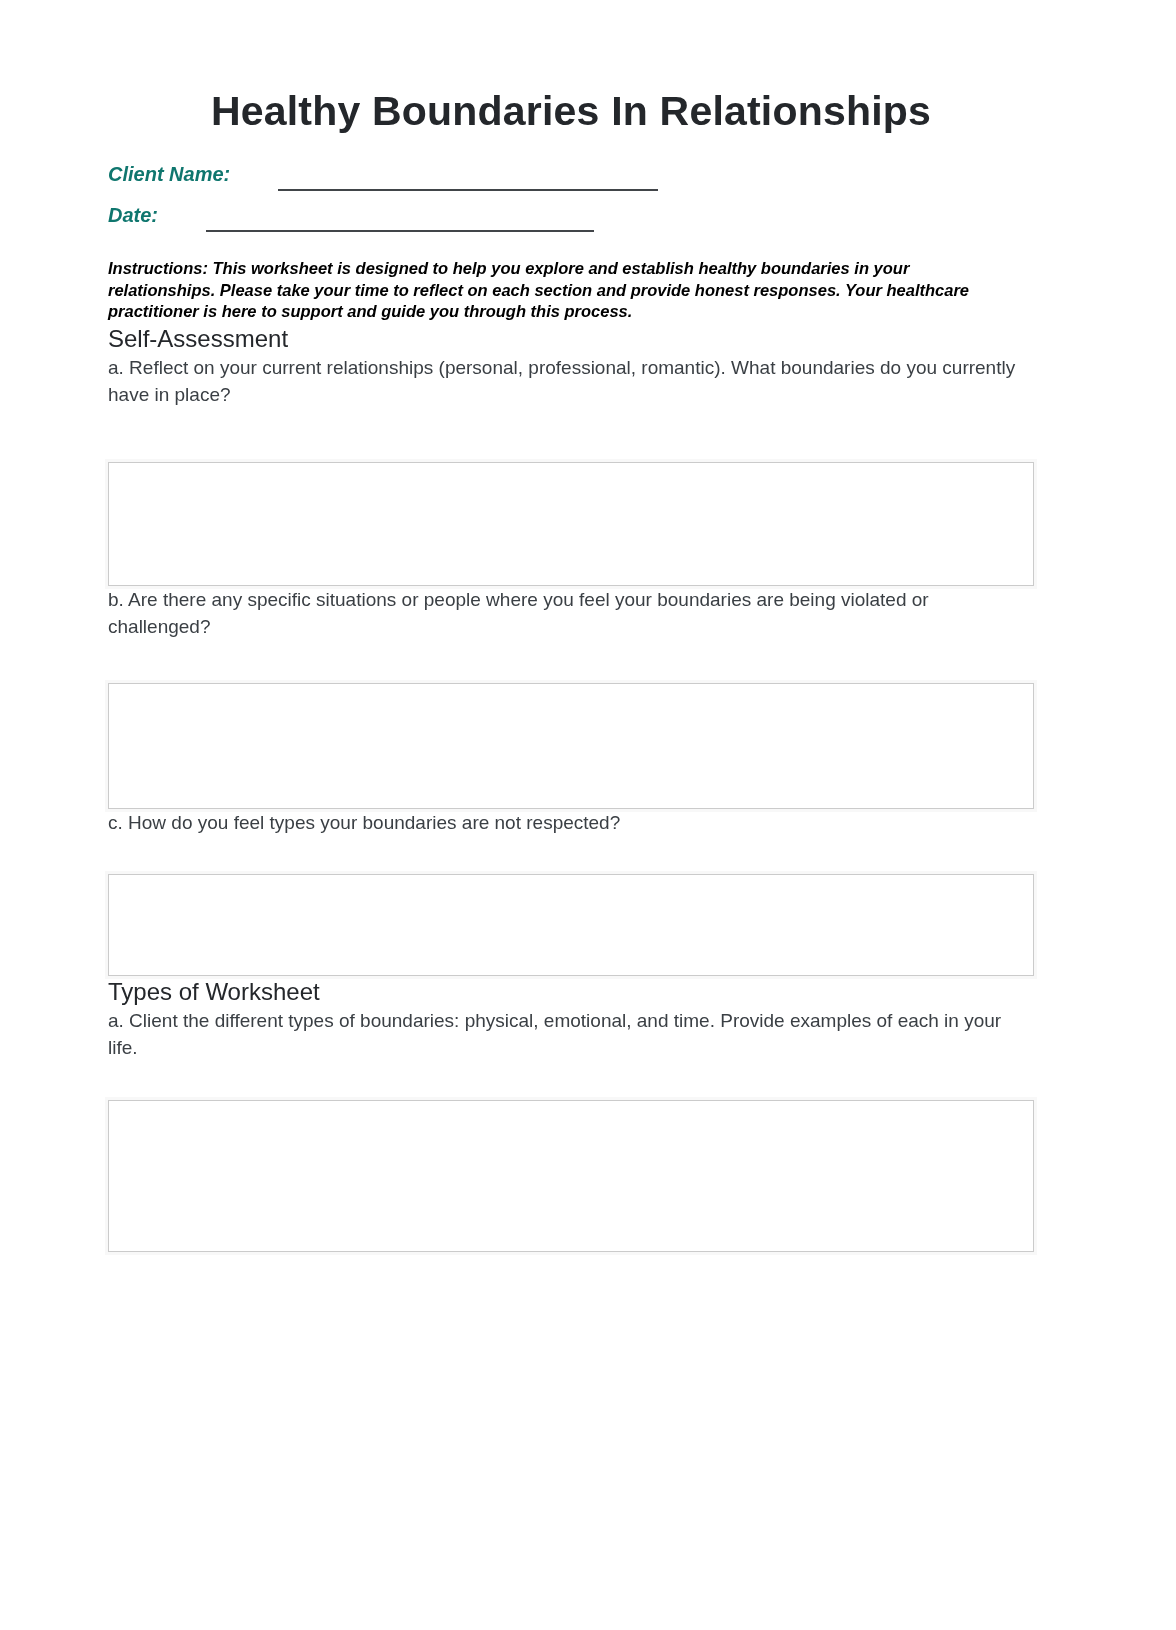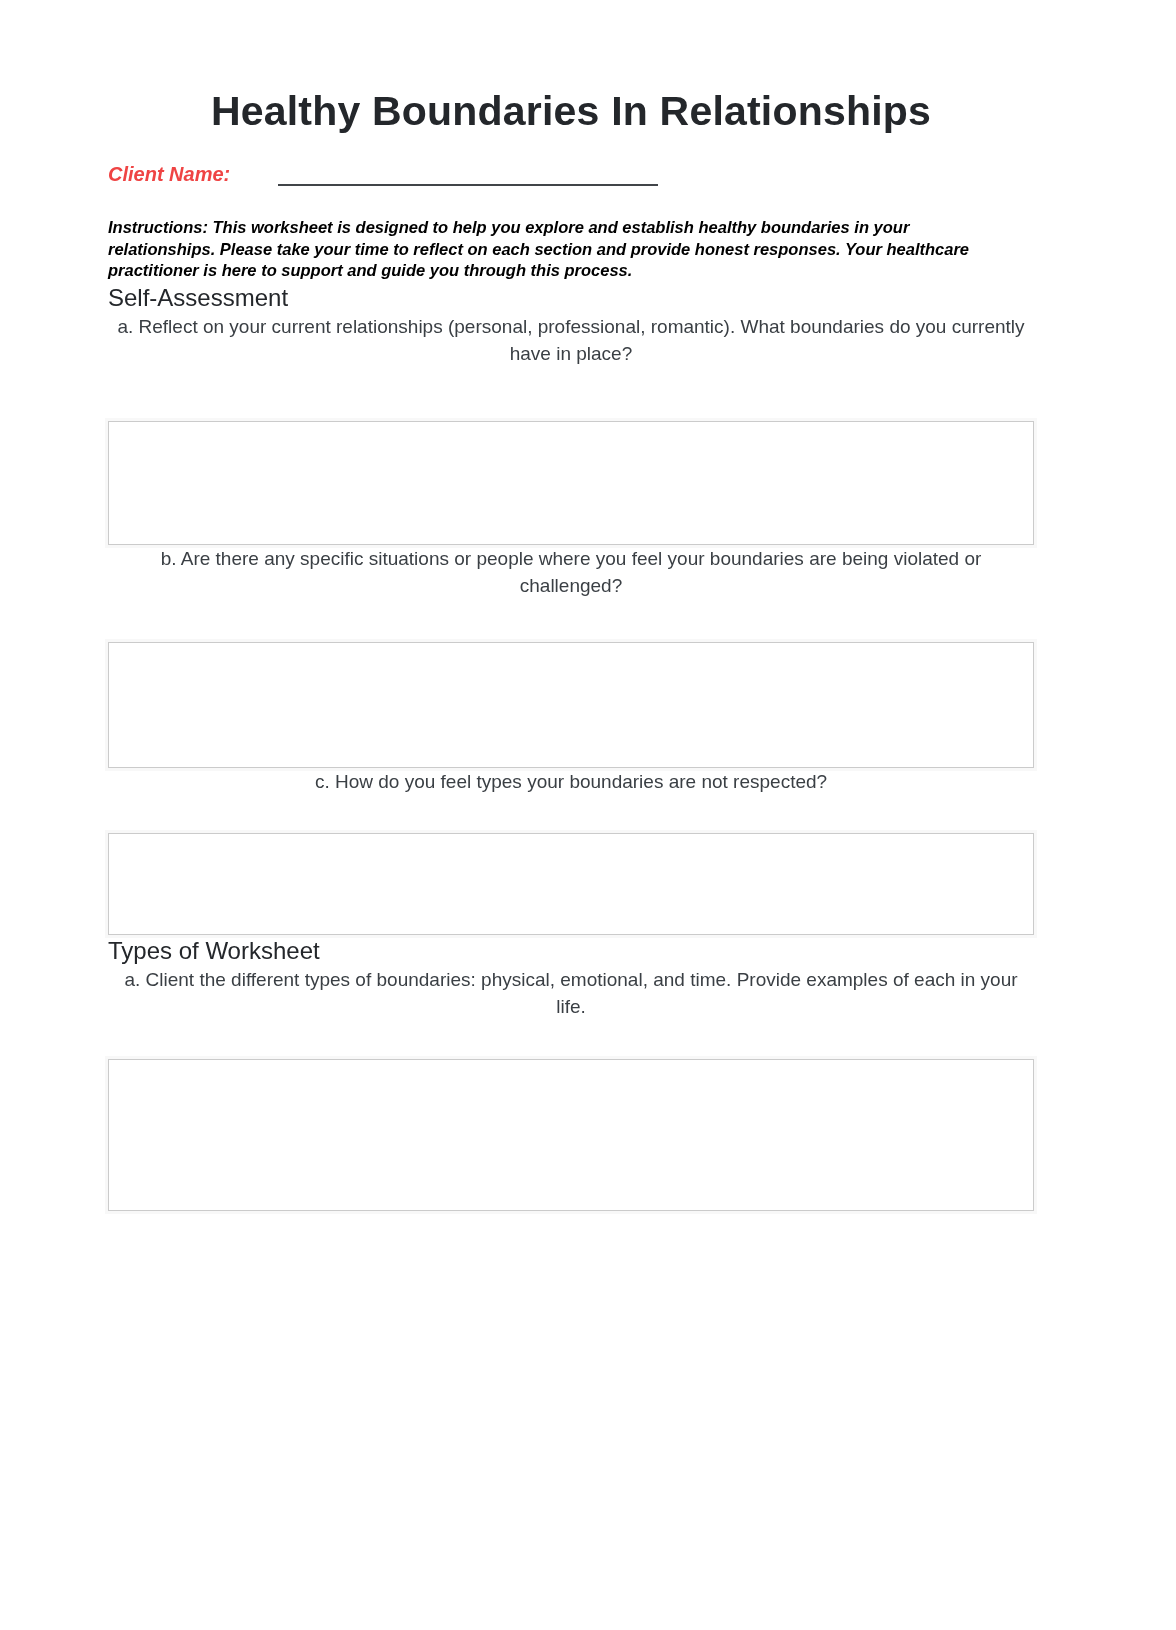--- a/index.html
+++ b/index.html
@@ -26,26 +26,26 @@
     text-align: center;
     font-size: 41px;
     line-height: 52px;
     font-weight: bold;
     color: #24272b;
     letter-spacing: 0.2px;
   }
   .title span { display: block; }
   .field-row {
     display: flex;
-    align-items: center;
+    align-items: flex-end;
     font-size: 20px;
     line-height: 26px;
     font-weight: bold;
     font-style: italic;
-    color: #ef4444;
+    color: #0f766e;
     gap: 40px;
   }
   .field-row.client { margin-top: 24px; }
   .field-row.date   { margin-top: 15px; }
   .field-line {
     display: inline-block;
     margin-left: 8px;
     border-bottom: 2px solid #414549;
     height: 14px;
     transform: translateY(4px);
@@ -69,21 +69,20 @@
     color: #24272b;
   }
   .heading-self  { margin-top: 27px; }
   .heading-types { margin-top: 51px; }
   p.question {
     margin: 0;
     max-width: 935px;
     font-size: 19px;
     line-height: 27px;
     color: #3a3f44;
-    text-align: center;
   }
   .q-a     { margin-top: 25px; }
   .q-b     { margin-top: 38px; }
   .q-c     { margin-top: 42px; }
   .q-types { margin-top: 21px; }
   .answer-box {
     box-sizing: border-box;
     width: 100%;
     background: #ffffff;
     border: 1px solid #cbcbcb;
@@ -101,20 +100,24 @@
 
   <h1 class="title">
     <span>Healthy Boundaries In Relationships</span>
   </h1>
 
   <div class="field-row client">
     <span>Client Name:</span>
     <span class="field-line client-line"></span>
   </div>
 
+  <div class="field-row date">
+    <span>Date:</span>
+    <span class="field-line date-line"></span>
+  </div>
 
   <p class="instructions">Instructions: This worksheet is designed to help you explore and establish healthy boundaries in your relationships. Please take your time to reflect on each section and provide honest responses. Your healthcare practitioner is here to support and guide you through this process.</p>
 
   <h2 class="section-heading heading-self">Self-Assessment</h2>
 
   <p class="question q-a">a. Reflect on your current relationships (personal, professional, romantic). What boundaries do you currently have in place?</p>
   <div class="answer-box box-1"></div>
 
   <p class="question q-b">b. Are there any specific situations or people where you feel your boundaries are being violated or challenged?</p>
   <div class="answer-box box-2"></div>

